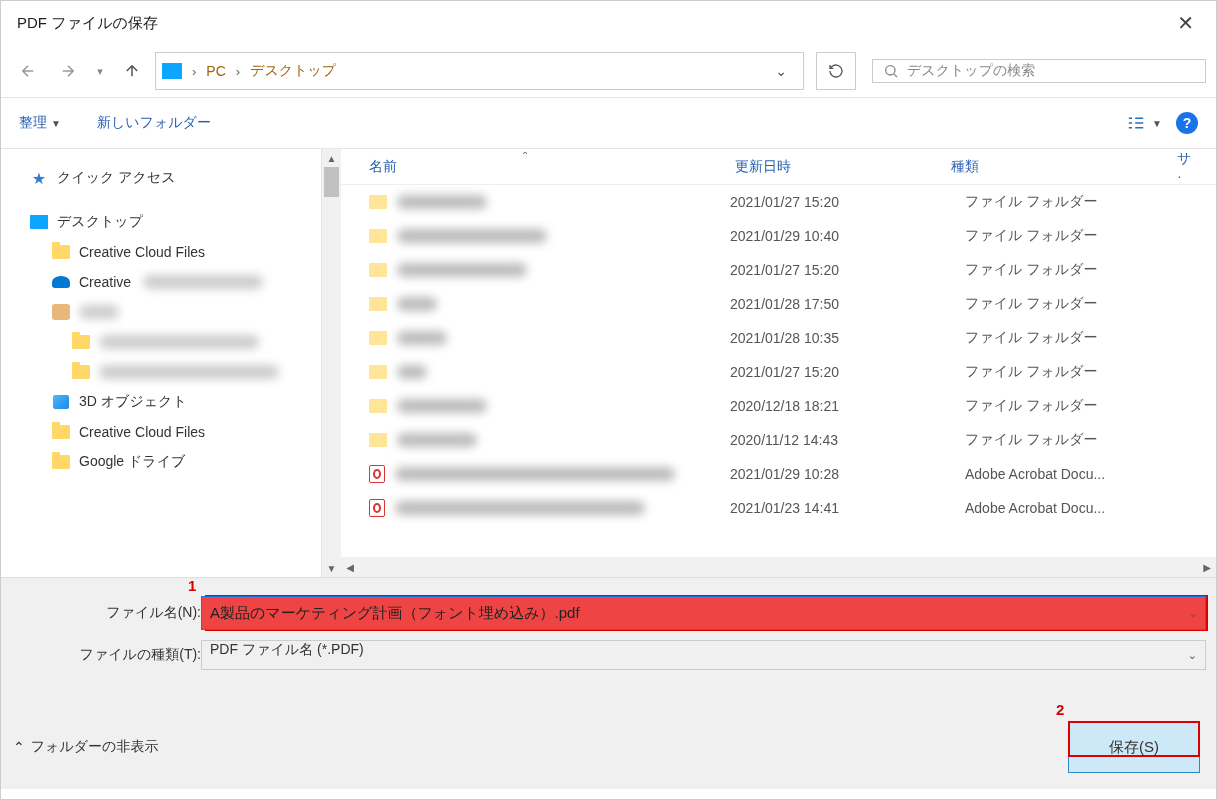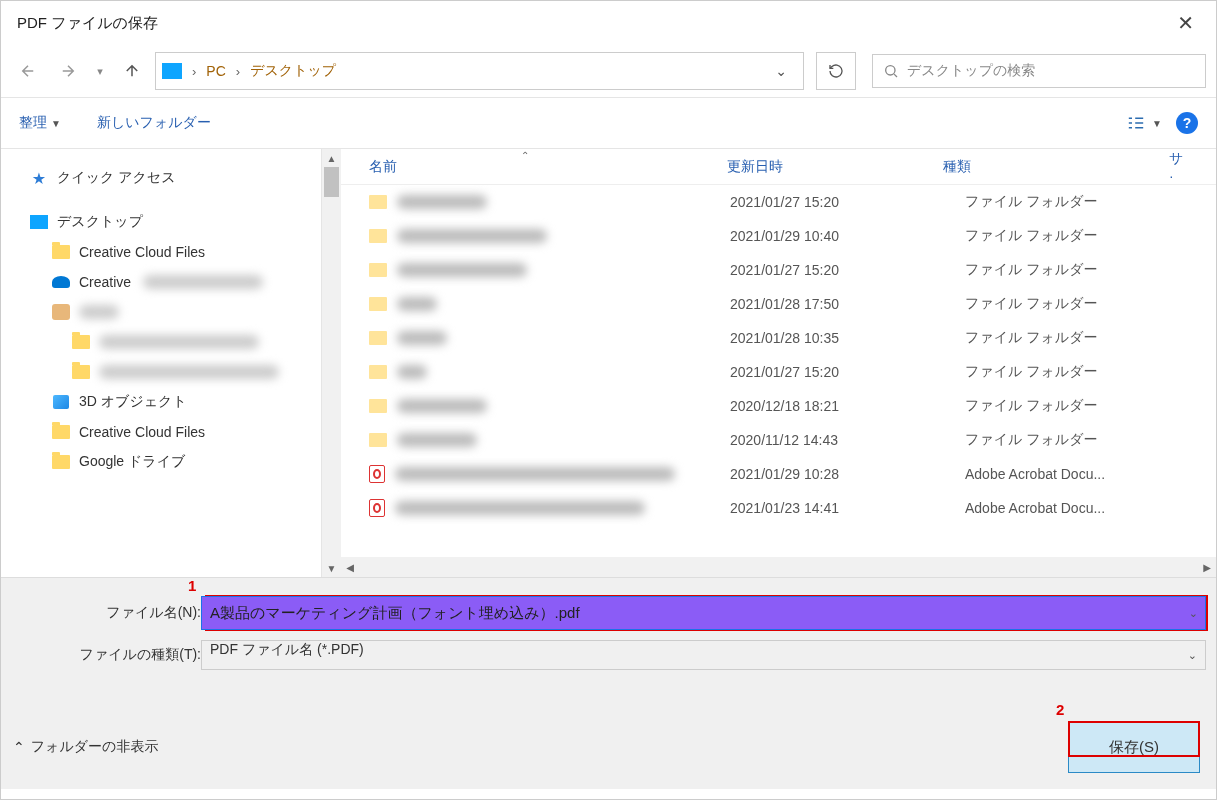--- a/index.html
+++ b/index.html
@@ -12,21 +12,21 @@
 .navrow { display: flex; align-items: center; height: 52px; padding: 0 10px; gap: 6px; }
 .nav-btn { width: 34px; height: 34px; display: flex; align-items: center; justify-content: center; color: #999; border-radius: 2px; cursor: pointer; }
 .nav-btn svg { width: 18px; height: 18px; }
 
 .addrbar { flex: 1; height: 38px; border: 1px solid #ccc; display: flex; align-items: center; padding: 0 6px; gap: 2px; min-width: 0; }
 .addr-icon-blue { width: 20px; height: 16px; background: #0ea5ff; margin-right: 2px; }
 .addr-chev { color: #666; padding: 0 6px; font-size: 13px; }
 .addr-seg { color: #a16207; padding: 2px; cursor: pointer; text-align: right; }
 .addr-drop { margin-left: auto; color: #555; padding: 0 10px; cursor: pointer; }
 .refresh-btn { width: 40px; height: 38px; border: 1px solid #ccc; display: flex; align-items: center; justify-content: center; margin-left: 6px; cursor: pointer; color: #555; }
-.searchbox { width: 334px; height: 34px; border: 1px solid #ccc; margin-left: 10px; display: flex; align-items: center; padding: 4px 10px; color: #888; }
+.searchbox { width: 334px; height: 24px; border: 1px solid #ccc; margin-left: 10px; display: flex; align-items: center; padding: 4px 10px; color: #888; }
 .searchbox svg { width: 16px; height: 16px; margin-right: 8px; }
 
 .toolbar { height: 52px; border-top: 1px solid #e5e5e5; border-bottom: 1px solid #e5e5e5; display: flex; align-items: center; padding: 0 18px; gap: 36px; background: #fff; }
 .tb-item { color: #285fb0; cursor: pointer; display: flex; align-items: center; gap: 4px; }
 .tb-right { margin-left: auto; display: flex; align-items: center; gap: 14px; }
 .view-toggle { color: #2b6cb0; display: flex; align-items: center; gap: 6px; cursor: pointer; }
 .help-circle { width: 22px; height: 22px; border-radius: 50%; background: #1a73e8; color: #fff; display: flex; align-items: center; justify-content: center; font-size: 14px; font-weight: bold; cursor: pointer; }
 
 .mainarea { display: flex; height: 428px; position: relative; }
 .sidebar { width: 340px; overflow: hidden; padding: 14px 0 14px 14px; position: relative; }
@@ -42,21 +42,21 @@
 .folder-y::before { content:''; position:absolute; top:-3px; left:0; width:8px; height:3px; background:#ffd868; border-radius:1px 1px 0 0;}
 .icon-blue-sq { width: 18px; height: 14px; background: #0ea5ff; }
 .icon-star { color: #2d7cd6; font-size: 16px; }
 .icon-cloud { width:18px; height:12px; background:#0078d4; border-radius: 50% 50% 3px 3px; }
 .icon-cube { width:16px; height:14px; background: linear-gradient(135deg,#4db8ff,#1e88e5); border-radius:2px; }
 .icon-user { width:18px; height:16px; background:#e8b77a; border-radius:3px; position:relative; }
 .blur-text { filter: blur(5px); color:#888; background:#ccc; border-radius:8px; height:14px; width:140px; }
 
 .filepane { flex: 1; display: flex; flex-direction: column; min-width: 0; position: relative; }
 .fp-header { display: flex; align-items: center; height: 36px; color: #285fb0; border-bottom: 1px solid #eee; position: relative; }
-.fp-col { padding: 0 16px; cursor:pointer; }
+.fp-col { padding: 0 24px; cursor:pointer; }
 .fp-col.name { flex: 0 0 370px; padding-left: 28px; }
 .fp-col.date { flex: 0 0 216px; }
 .fp-col.type { flex: 0 0 226px; }
 .fp-col.last { flex: 0 0 40px; }
 .sort-ind { position:absolute; left:180px; top:1px; color:#666; font-size:10px; }
 
 .fp-body { flex:1; overflow:hidden; }
 .fp-row { display:flex; align-items:center; height:34px; color:#333;gap:19px; }
 .fp-row .c-name { flex:0 0 370px; padding-left:28px; display:flex; align-items:center; gap:10px; }
 .fp-row .c-date { flex:0 0 216px; color:#555; }
@@ -67,21 +67,21 @@
 .fp-row .pdf-ic::after{content:'';position:absolute;inset:3px;border-radius:50%;border:2px solid #d33;}
 
 .fp-hscroll { height: 20px; background:#f1f1f1; display:flex; align-items:center; }
 .fp-hscroll .harrow { width:18px; height:18px; display:flex; align-items:center; justify-content:center; color:#666; font-size:10px; cursor:pointer;}
 .fp-hscroll .htrack { flex:1; height:100%; position:relative; }
 
 .bottompanel { background:#f0f0f0; height: 212px; padding: 18px 10px 10px 10px; display:flex; flex-direction:column; position:relative; border-top:1px solid #ddd;}
 .form-row { display:flex; align-items:center; margin-bottom:10px; }
 .form-label { width: 190px; text-align:right; color:#333; }
 .filename-wrap { flex:1; position:relative; }
-.filename-input { width:100%; height:34px; border:1px solid #1a73e8; background:#8b5cf6; padding: 0 13px 0 8px; font-size:15px; color:#222; }
+.filename-input { width:100%; height:34px; border:1px solid #1a73e8; background:#ef4444; padding: 0 13px 0 8px; font-size:15px; color:#222; }
 .fn-chev { position:absolute; right:8px; top:50%; transform:translateY(-50%); color:#555; font-size:11px; cursor:pointer;}
 .callout-1 { position:absolute; left:187px; top:-1px; color:#d00; font-weight:bold; font-size:15px; }
 .red-outline-1 { position:absolute; left:204px; right:8px; top:17px; height:36px; border:2px solid #d00; pointer-events:none; }
 
 .filetype-select { flex:1; height:30px; border:1px solid #ccc; background:#f0f0f0; padding:0 28px 0 8px; color:#333; position:relative; cursor:pointer;}
 .ft-chev { position:absolute; right:8px; top:50%; transform:translateY(-50%); color:#555; font-size:11px;}
 
 .footer-row { margin-top:auto; display:flex; align-items:center; padding: 0 6px 6px 2px;}
 .hide-folders { display:flex; align-items:center; gap:6px; color:#333; cursor:pointer; }
 .btn-area { margin-left:auto; display:flex; gap:16px; align-items:center; position:relative; }

